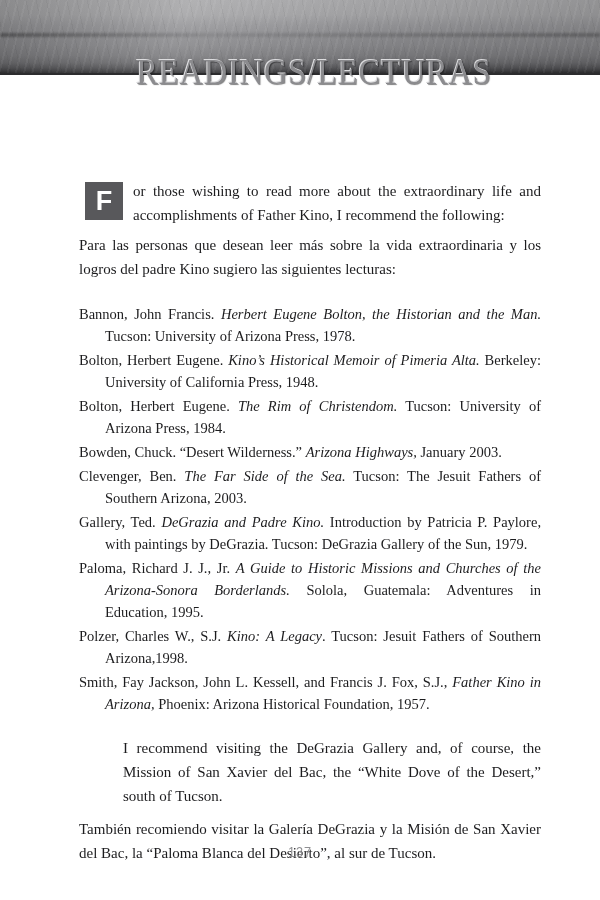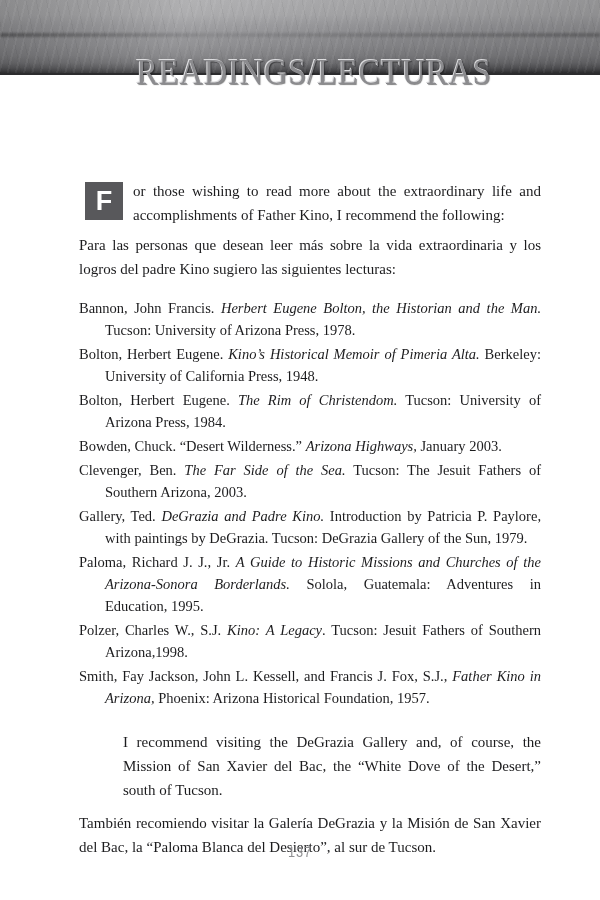--- a/index.html
+++ b/index.html
@@ -57,21 +57,21 @@
     width:38px; height:38px; margin:3px 10px 2px 6px;
     background:#58585b;
     color:#ffffff;
     font-family:"Liberation Sans", sans-serif;
     font-weight:bold; font-size:27px; line-height:38px;
     text-align:center;
     text-indent:0;
   }
   .intro-es { margin-top:6px; }
 
-  .bibliography { margin-top:16px; font-size:14.5px; line-height:22px; }
+  .bibliography { margin-top:22px; font-size:14.5px; line-height:22px; }
   .bib-entry {
     padding-left:26px; text-indent:-26px;
     margin:2px 0;
   }
   .bib-entry i { font-style:italic; }
 
   .outro-en { margin-top:21px;margin-left:44px; }
   .outro-es { margin-top:9px; }
 
   

